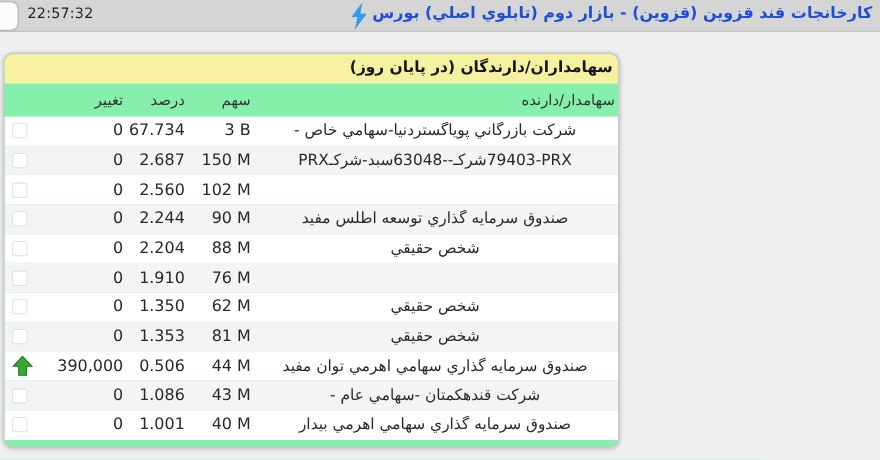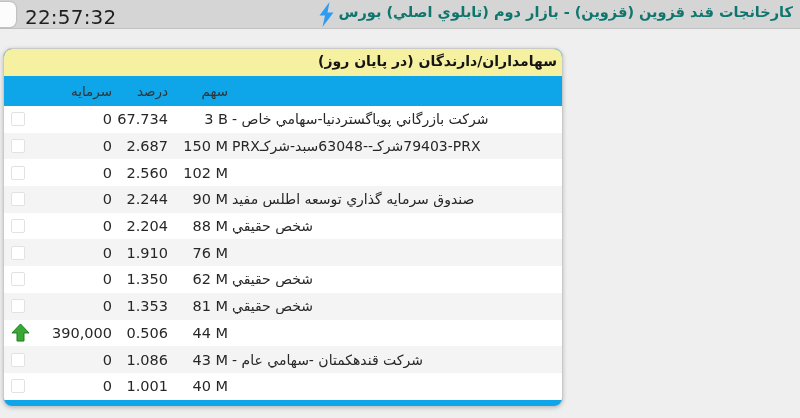--- a/index.html
+++ b/index.html
@@ -13,32 +13,32 @@
     position:absolute; top:0; left:0; width:800px; height:29px;
     background:var(--statusbar-bg,#d5d5d5);
     border-bottom:1px solid #c2c2c2; box-sizing:border-box;
   }
   .corner-pill {
     position:absolute; left:-10px; top:2px; width:26px; height:25px;
     background:#fcfcfc; border-radius:6px; box-shadow:0 0 2px rgba(0,0,0,.35);
   }
   .time {
     position:absolute; left:25px; top:5px;
-    font-size:20px; color:#1f1f1f; letter-spacing:.2px;
+    font-size:13px; color:#1f1f1f; letter-spacing:.2px;
   }
   .bolt { position:absolute; left:316px; top:2px; width:21px; height:25px; }
   .bar-title {
     position:absolute; right:7px; top:4px;
     direction:rtl; unicode-bidi:plaintext;
-    font-size:14.5px; font-weight:bold; color:#0f766e; white-space:nowrap;margin-left:15px;
+    font-size:14.5px; font-weight:bold; color:#1d4ed8; white-space:nowrap;margin-left:15px;
   }
   
   .card {
     position:absolute; left:3px; top:48px; width:560px; height:359px;
-    background:#0ea5e9; border:1px solid #c9c9c9; border-radius:9px;
+    background:#86efac; border:1px solid #c9c9c9; border-radius:9px;
     box-shadow:0 1px 4px rgba(0,0,0,.22);
     overflow:hidden; box-sizing:border-box;
   }
   .card-header {
     height:27px; box-sizing:border-box;
     background:var(--header-bg,#f5f1a1);
     border-radius:8px 8px 0 0;
     direction:rtl; text-align:right;
     font-size:14px; font-weight:bold; color:#151515;
     padding:4px 5px 0 0; white-space:nowrap;
@@ -56,21 +56,21 @@
   .row.alt { background:#f4f4f4; }
   .c-arrow { padding-left:7px; line-height:0; }
   .placeholder-box {
     display:inline-block; width:12px; height:12px;
     background:#ffffff; border:1px solid #e2e2e2; border-radius:2px;
   }
   .c-change,.c-pct,.c-share {
     text-align:right; font-size:14.5px; color:#272727; white-space:nowrap;
   }
   .c-name {
-    text-align:left; direction:rtl;
+    text-align:center; direction:rtl;
     font-size:14px; color:#272727;
     padding-right:3px; padding-left:4px;
     white-space:nowrap; overflow:hidden;
   }
 </style>
 </head>
 <body>
 
 <div class="statusbar">
   <div class="corner-pill"></div>
@@ -78,23 +78,24 @@
   <svg class="bolt" viewBox="0 0 21 25">
     <path d="M13.5 0 L3.5 13.5 L9 13.5 L6.5 25 L17.5 10.5 L11.5 10.5 Z" fill="#2e9cf0"></path>
   </svg>
   <span class="bar-title">كارخانجات قند قزوين (قزوين) - بازار دوم (تابلوي اصلي) بورس</span>
 </div>
 
 <div class="card">
   <div class="card-header">سهامداران/دارندگان (در پايان روز)</div>
   <div class="grid-row thead">
     <div class="hc"></div>
-    <div class="hc">سرمايه</div>
+    <div class="hc">تغيير</div>
     <div class="hc">درصد</div>
     <div class="hc">سهم</div>
+    <div class="hc hc-name">سهامدار/دارنده</div>
   </div>
   <div class="tbody">
       <div class="grid-row row">
         <div class="c-arrow"><span class="placeholder-box"></span></div>
         <div class="c-change">0</div>
         <div class="c-pct">67.734</div>
         <div class="c-share">3 B</div>
         <div class="c-name">شركت بازرگاني پوياگستردنيا-سهامي خاص -</div>
       </div>
       <div class="grid-row row alt">
@@ -144,28 +145,30 @@
         <div class="c-share">81 M</div>
         <div class="c-name">شخص حقيقي</div>
       </div>
       <div class="grid-row row">
         <div class="c-arrow"><svg width="19" height="19" viewBox="0 0 20 20">
             <path d="M10 1 L19 10.5 L13.7 10.5 L13.7 19 L6.3 19 L6.3 10.5 L1 10.5 Z" fill="#3aa834" stroke="#1d7a1c" stroke-width="1"></path>
           </svg></div>
         <div class="c-change">390,000</div>
         <div class="c-pct">0.506</div>
         <div class="c-share">44 M</div>
+        <div class="c-name">صندوق سرمايه گذاري سهامي اهرمي توان مفيد</div>
       </div>
       <div class="grid-row row alt">
         <div class="c-arrow"><span class="placeholder-box"></span></div>
         <div class="c-change">0</div>
         <div class="c-pct">1.086</div>
         <div class="c-share">43 M</div>
         <div class="c-name">شركت قندهكمتان -سهامي عام -</div>
       </div>
       <div class="grid-row row">
         <div class="c-arrow"><span class="placeholder-box"></span></div>
         <div class="c-change">0</div>
         <div class="c-pct">1.001</div>
         <div class="c-share">40 M</div>
+        <div class="c-name">صندوق سرمايه گذاري سهامي اهرمي بيدار</div>
       </div>
     </div>
 </div>
 
 </body></html>

